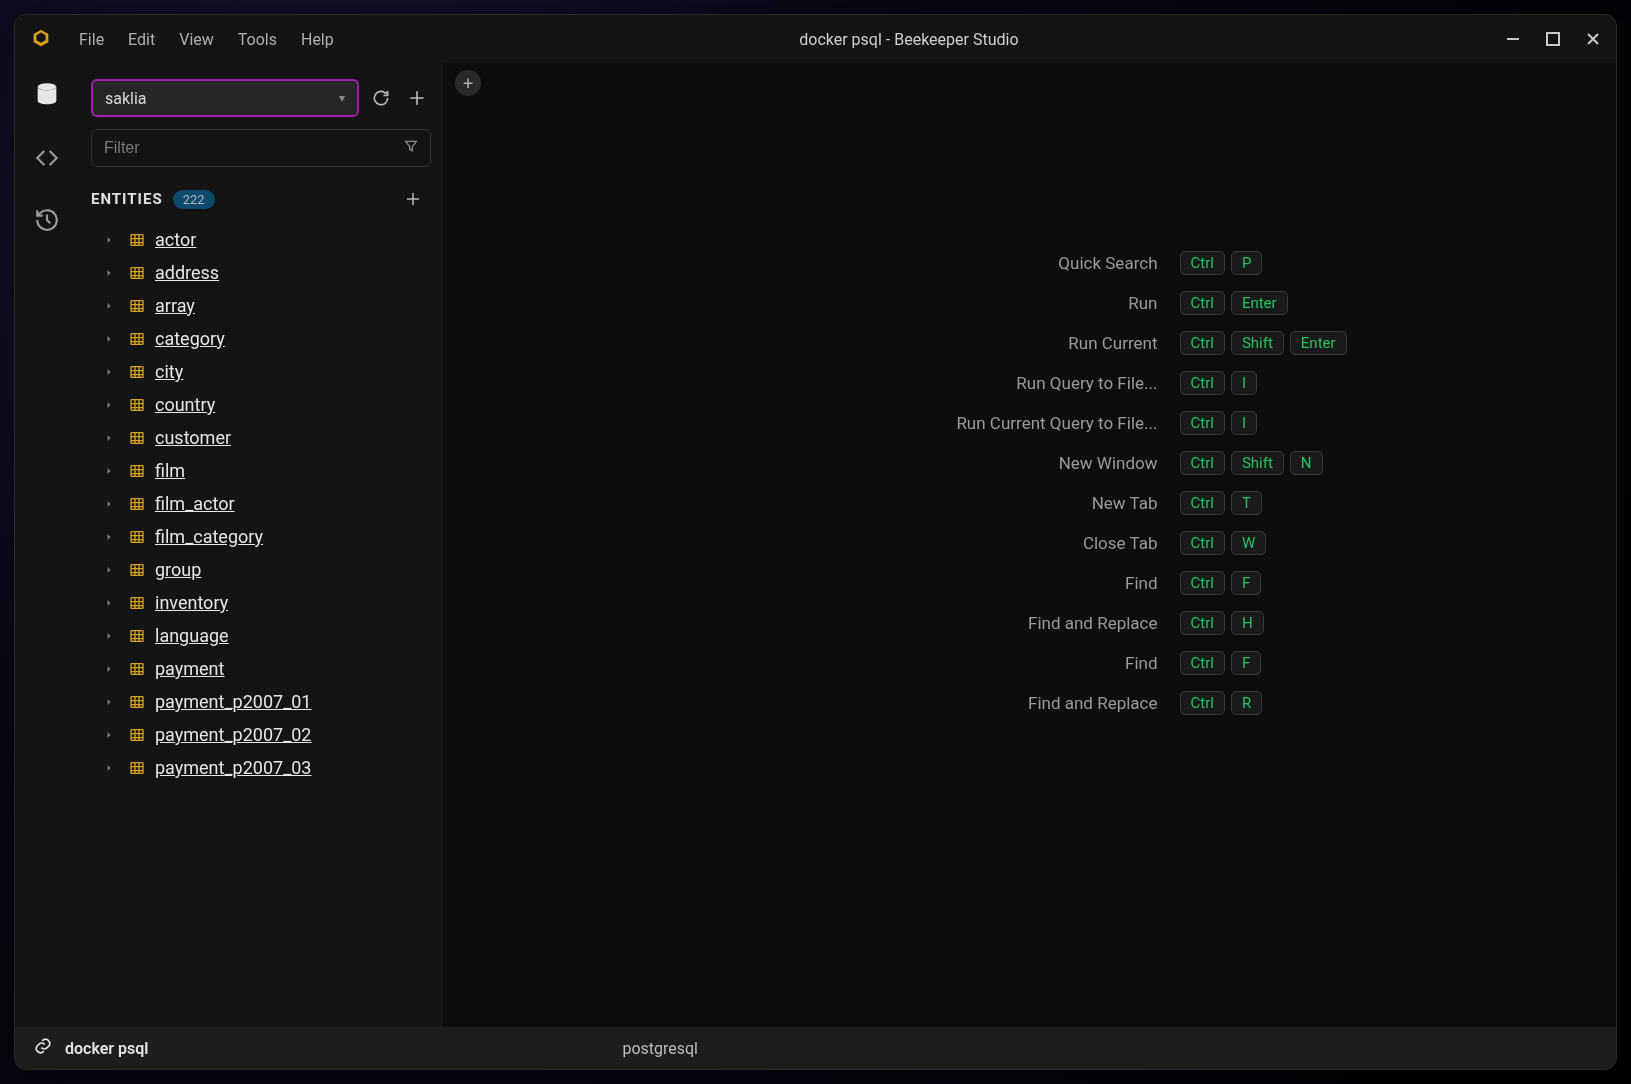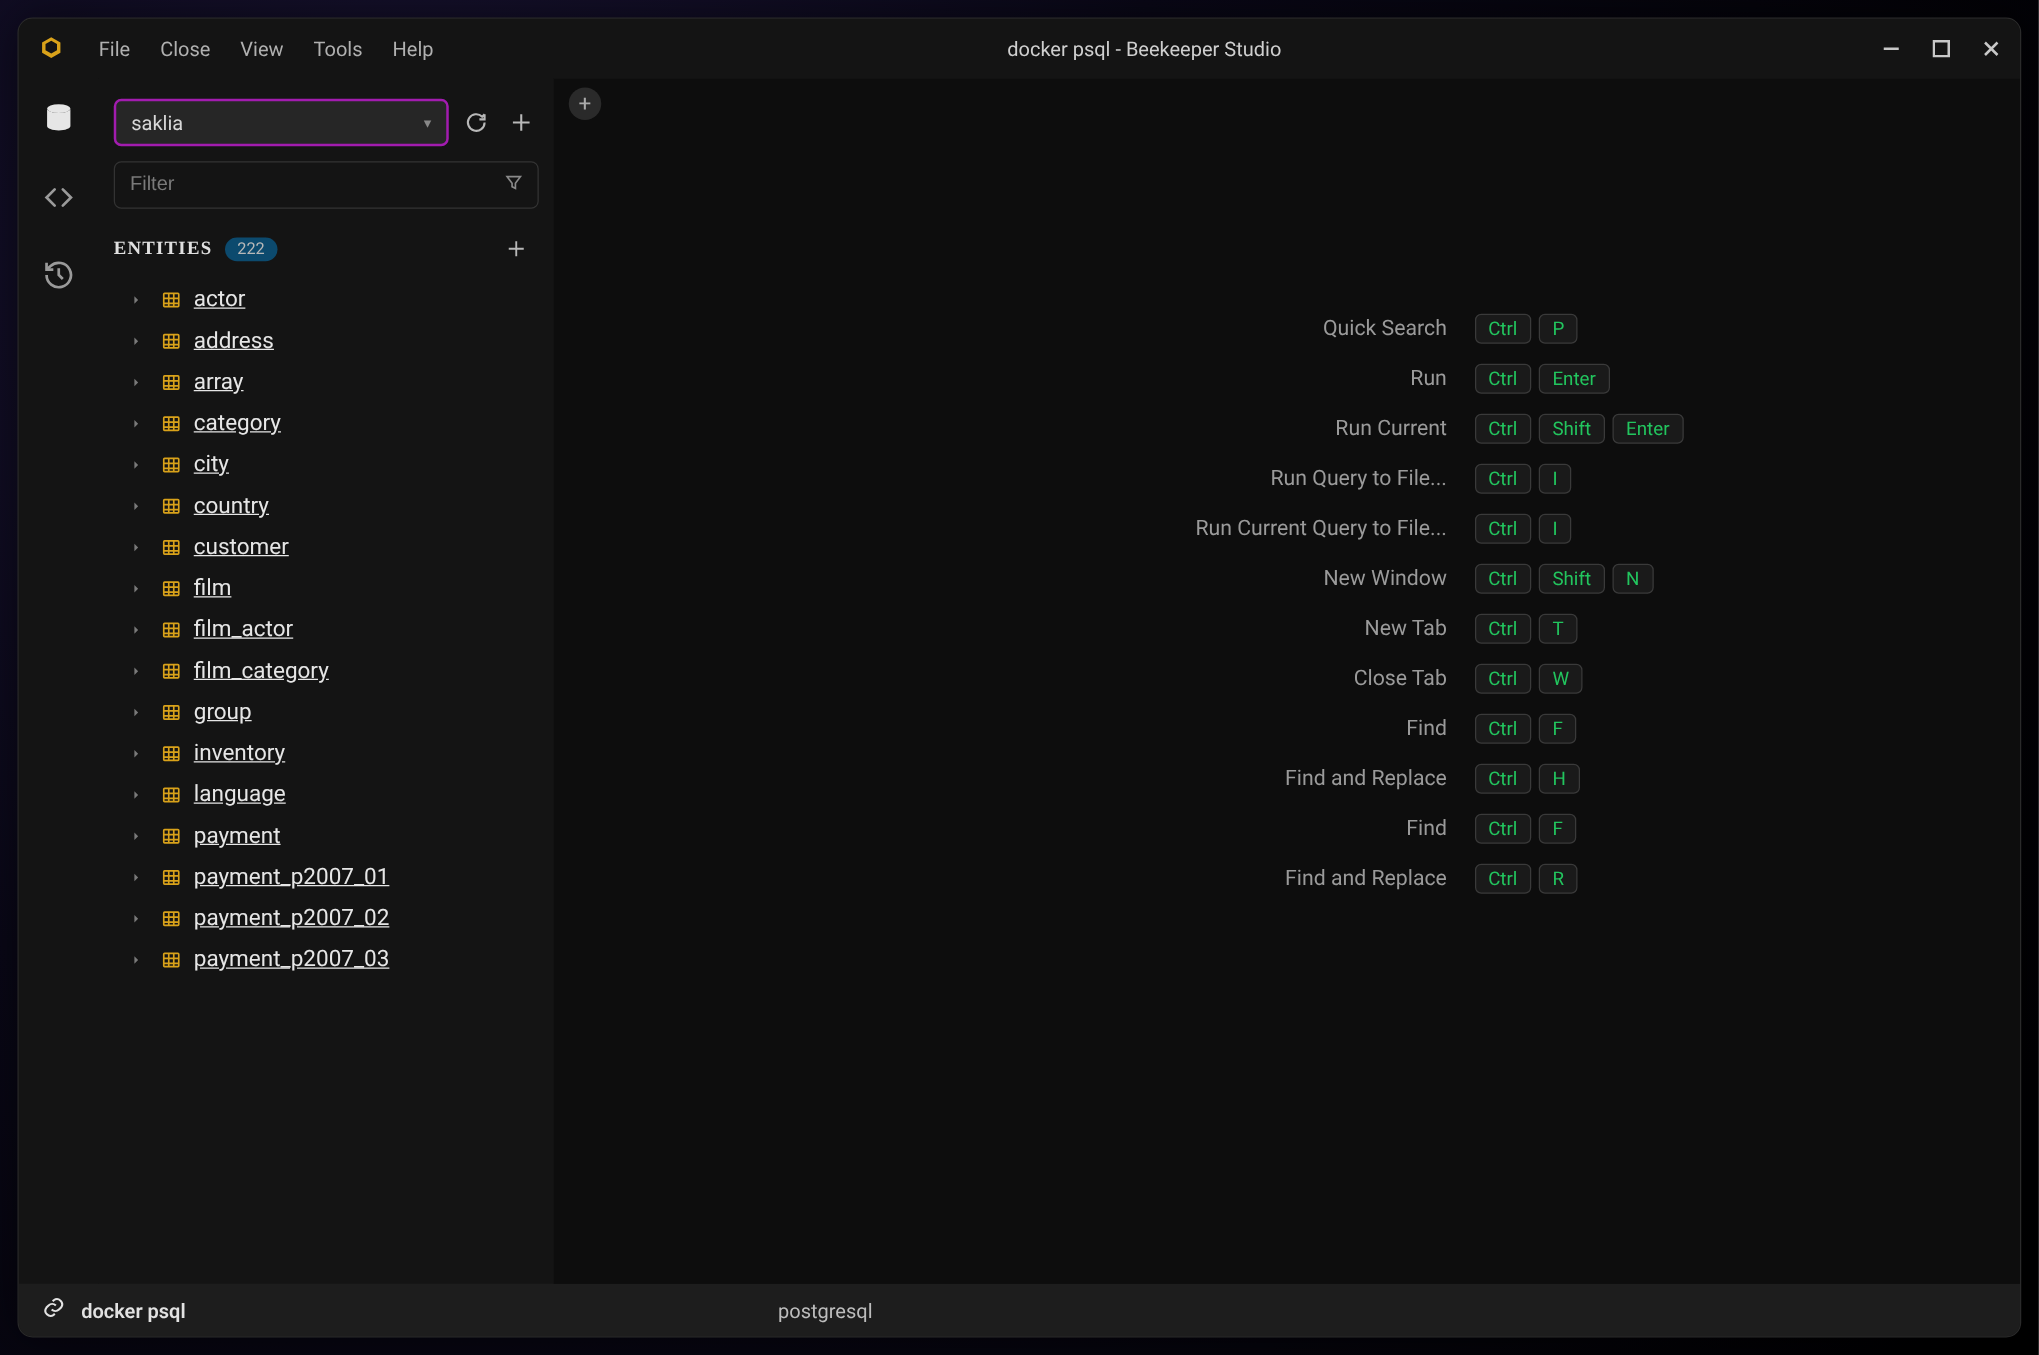--- a/index.html
+++ b/index.html
@@ -117,21 +117,21 @@
   .filter-icon {
     position: absolute; right: 12px; top: 50%; transform: translateY(-50%);
     color: #8a8a8a;
   }
   .entities-header {
     display: flex; align-items: center; justify-content: space-between;
     padding: 0 4px 10px 8px;
   }
   .entities-title { display:flex; align-items:center; gap:10px; }
   .entities-title .label {
-    font-size: 15px; font-weight: 700; letter-spacing: 1px; color: #e0e0e0; font-family: Liberation Serif, serif;
+    font-size: 15px; font-weight: 700; letter-spacing: 1px; color: #e0e0e0;
   }
   .badge {
     background: #0c4a6e; color: #b8b8b8;
     border-radius: 10px; padding: 2px 10px; font-size: 13px;
   }
   .tree {
     flex: 1;
     overflow-y: auto;
     padding-right: 4px;
     position: relative;
@@ -210,21 +210,21 @@
   <div class="window">
 
     <div class="titlebar">
       <div class="logo">
         <svg viewBox="0 0 24 24" width="22" height="22">
             <path fill="#d9a21a" d="M12 2l8 4.5v9L12 20l-8-4.5v-9L12 2zm0 3l-5 2.8v5.5l5 2.8 5-2.8V7.8L12 5z"></path>
           </svg>
       </div>
       <div class="menu-items">
         <span class="menu-item">File</span>
-        <span class="menu-item">Close</span>
+        <span class="menu-item">Edit</span>
         <span class="menu-item">View</span>
         <span class="menu-item">Tools</span>
         <span class="menu-item">Help</span>
       </div>
       <div class="title">docker psql - Beekeeper Studio</div>
       <div class="win-controls">
         <div class="win-btn">
           <svg width="16" height="16" viewBox="0 0 16 16">
               <rect x="2" y="7" width="12" height="2" fill="currentColor"></rect>
             </svg>

